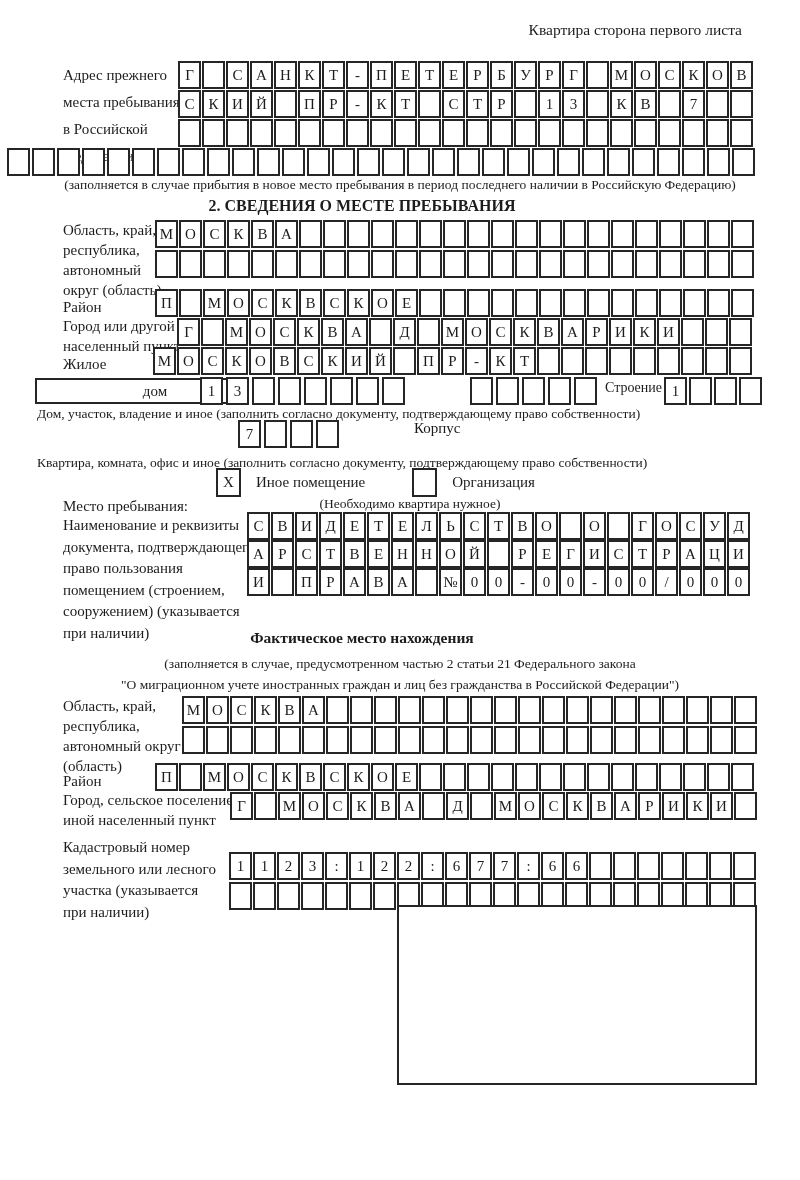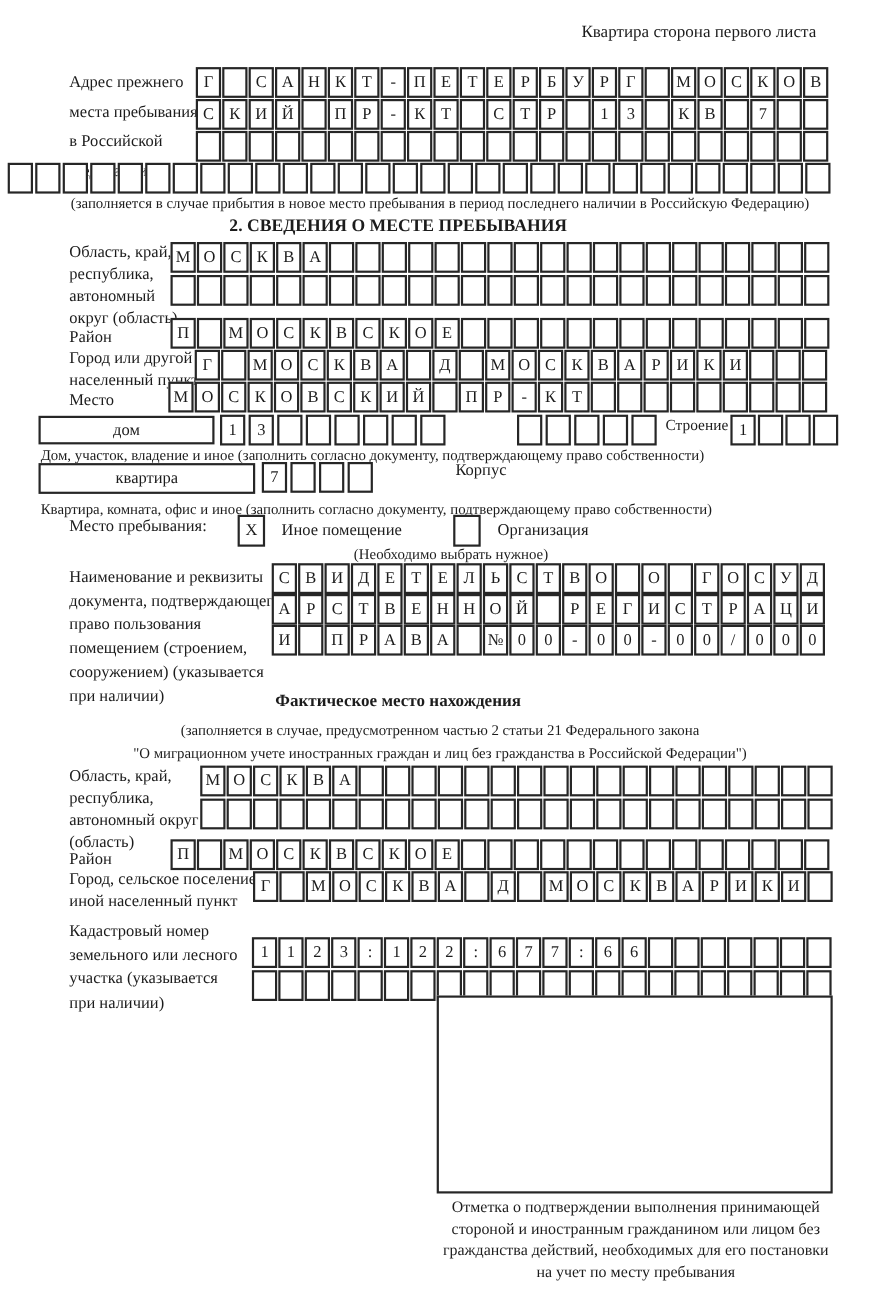--- a/index.html
+++ b/index.html
@@ -10,21 +10,21 @@
   .grid{position:absolute;display:flex;}
   .cell{flex:0 0 auto;width:19px;height:24px;border:2px solid #262626;margin-right:1px;
         display:flex;align-items:center;justify-content:center;
         font-size:15px;background:#fff;}
   .gap2 .cell{margin-right:2px;}
   .gap3 .cell{margin-right:3px;}
   .note{position:absolute;font-size:13.5px;white-space:nowrap;}
   .sec-title{position:absolute;left:0;width:724px;text-align:center;
              font-weight:bold;font-size:16px;}
   .wbox{position:absolute;border:2px solid #262626;background:#fff;
-        display:flex;align-items:center;justify-content:center;font-size:15px;}
+        display:flex;align-items:center;justify-content:center;font-size:15px;padding-left:40px;}
   .ckbox{width:21px;height:25px;border:2px solid #262626;background:#fff;
          display:flex;align-items:center;justify-content:center;
          font-size:15px;flex:0 0 auto;}
   .opt{display:flex;align-items:center;margin-right:47px;}
   .opt .opt-label{margin-left:15px;font-size:15px;white-space:nowrap;}
   #title{top:21px;right:58px;font-size:15.5px;position:absolute;}
   #prev-label{left:63px;top:62px;}
   #prev-row0{left:178px;top:61px;} #prev-row1{left:178px;top:90px;}
   #prev-row2{left:178px;top:119px;} #prev-row3{left:7px;top:148px;}
   #prev-note{left:0;top:177px;width:800px;text-align:center;}
@@ -37,21 +37,21 @@
   #house-box{left:35px;top:378px;width:156px;height:22px;}
   #house-cells{left:200px;top:377px;}
   #korpus-label{left:414px;top:380px;position:absolute;font-size:15px;margin-top:40px;}
   #korpus-cells{left:470px;top:377px;}
   #stroenie-label{left:605px;top:380px;position:absolute;font-size:14px;}
   #stroenie-cells{left:664px;top:377px;}
   #house-note{left:37px;top:406px;}
   #apt-box{left:35px;top:421px;width:193px;height:24px;}
   #apt-cells{left:238px;top:420px;}
   #apt-note{left:37px;top:455px;}
-  #stay-label{left:63px;top:471px;position:absolute;font-size:15px;}
+  #stay-label{left:63px;top:498px;position:absolute;font-size:15px;}
   #stay-opts{left:216px;top:468px;position:absolute;display:flex;align-items:center;}
   #stay-note{left:190px;top:496px;width:440px;text-align:center;}
   #doc-label{left:63px;top:515px;}
   #doc-row0{left:247px;top:512px;} #doc-row1{left:247px;top:540px;} #doc-row2{left:247px;top:568px;}
   #s3-title{top:629px;font-size:15.5px;}
   #s3-note{left:0;top:654px;width:800px;text-align:center;line-height:20.5px;}
   #region3-label{left:63px;top:696px;}
   #region3-row0{left:182px;top:696px;} #region3-row1{left:182px;top:726px;}
   #district3-label{left:63px;top:768px;} #district3-row{left:155px;top:763px;}
   #city3-label{left:63px;top:790px;} #city3-row{left:230px;top:792px;}
@@ -289,21 +289,21 @@
       <span class="cell">А</span>
       <span class="cell">Р</span>
       <span class="cell">И</span>
       <span class="cell">К</span>
       <span class="cell">И</span>
       <span class="cell"></span>
       <span class="cell"></span>
       <span class="cell"></span>
     </div>
 
-  <div id="street2-label" class="label">Место</div>
+  <div id="street2-label" class="label">Жилое</div>
   <div id="street2-row" class="grid">
       <span class="cell">М</span>
       <span class="cell">О</span>
       <span class="cell">С</span>
       <span class="cell">К</span>
       <span class="cell">О</span>
       <span class="cell">В</span>
       <span class="cell">С</span>
       <span class="cell">К</span>
       <span class="cell">И</span>
@@ -346,41 +346,40 @@
     </div>
   <div id="stroenie-label">Строение</div>
   <div id="stroenie-cells" class="grid gap2">
       <span class="cell">1</span>
       <span class="cell"></span>
       <span class="cell"></span>
       <span class="cell"></span>
     </div>
   <div id="house-note" class="note">Дом, участок, владение и иное (заполнить согласно документу, подтверждающему право собственности)</div>
 
-  <div id="apt-box" class="wbox">квартира</div>
   <div id="apt-cells" class="grid gap3">
       <span class="cell">7</span>
       <span class="cell"></span>
       <span class="cell"></span>
       <span class="cell"></span>
     </div>
   <div id="apt-note" class="note">Квартира, комната, офис и иное (заполнить согласно документу, подтверждающему право собственности)</div>
 
   <div id="stay-label">Место пребывания:</div>
   <div id="stay-opts">
     <div class="opt">
       <span class="ckbox">X</span>
       <span class="opt-label">Иное помещение</span>
     </div>
     <div class="opt">
       <span class="ckbox"></span>
       <span class="opt-label">Организация</span>
     </div>
   </div>
-  <div id="stay-note" class="note">(Необходимо выбрать нужное)</div>
+  <div id="stay-note" class="note">(Необходимо квартира нужное)</div>
 
   <div id="doc-label" class="label lh22">Наименование и реквизиты<br>документа, подтверждающего<br>право пользования<br>помещением (строением,<br>сооружением) (указывается<br>при наличии)</div>
   <div id="doc-row0" class="grid">
       <span class="cell">С</span>
       <span class="cell">В</span>
       <span class="cell">И</span>
       <span class="cell">Д</span>
       <span class="cell">Е</span>
       <span class="cell">Т</span>
       <span class="cell">Е</span>
@@ -602,15 +601,14 @@
       <span class="cell"></span>
       <span class="cell"></span>
       <span class="cell"></span>
       <span class="cell"></span>
       <span class="cell"></span>
       <span class="cell"></span>
       <span class="cell"></span>
     </div>
 
   <div id="stamp-box"></div>
-  <div id="stamp-caption">Отметка о подтверждении выполнения принимающей<br>стороной и иностранным гражданином или лицом без<br>гражданства действий, необходимых для его постановки<br>на учет по месту пребывания</div>
 
 </div>
 
 </body></html>

